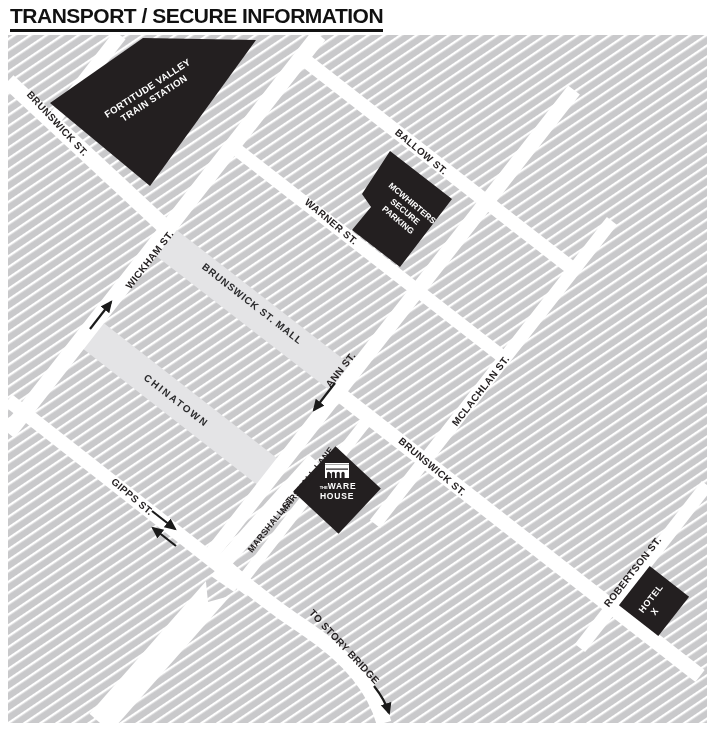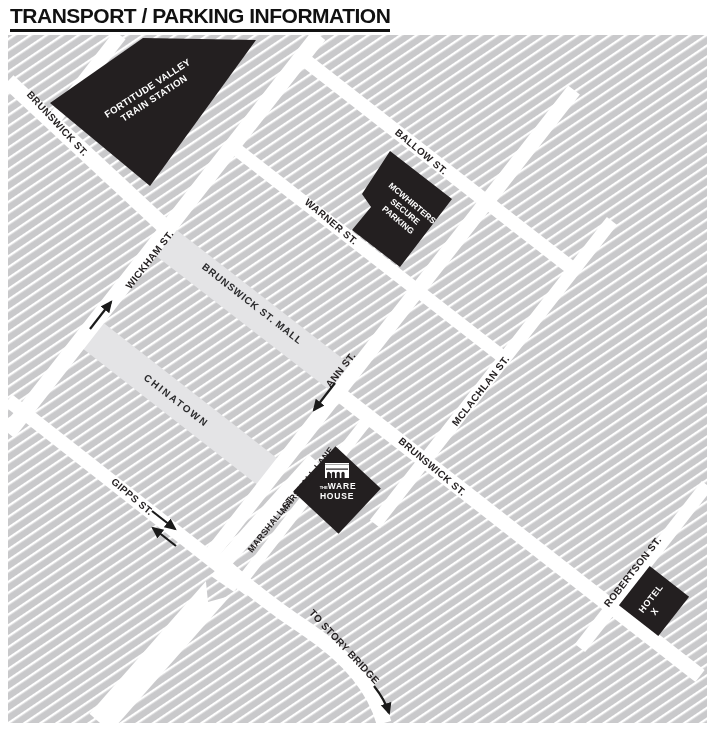--- a/index.html
+++ b/index.html
@@ -17,21 +17,21 @@
   .street-label-sm{font-size:9px;font-weight:bold;fill:#231f20;letter-spacing:.3px;}
   .band-label{font-size:10px;font-weight:bold;fill:#2a2a2c;letter-spacing:.8px;}
   .chinatown-label{font-size:10px;font-weight:bold;fill:#2a2a2c;letter-spacing:2px;}
   .landmark-text{fill:#ffffff;font-weight:bold;}
 </style>
 </head>
 <body>
 
 <div class="page">
 
-  <div class="title">TRANSPORT / PARKING INFORMATION</div>
+  <div class="title">TRANSPORT / SECURE INFORMATION</div>
 
   <svg width="715" height="740" viewBox="0 0 715 740">
     <defs>
       <pattern id="hatch" patternUnits="userSpaceOnUse" width="9" height="9" patternTransform="rotate(-34)">
         <rect width="9" height="9" fill="#c9c9cb"></rect>
         <rect width="9" height="2.4" y="0" fill="#ffffff"></rect>
       </pattern>
       <marker id="ah" markerWidth="6" markerHeight="6" refX="4.5" refY="2.5" orient="auto">
         <path d="M0,0 L5.5,2.5 L0,5 Z" fill="#1a1a1a"></path>
       </marker>

